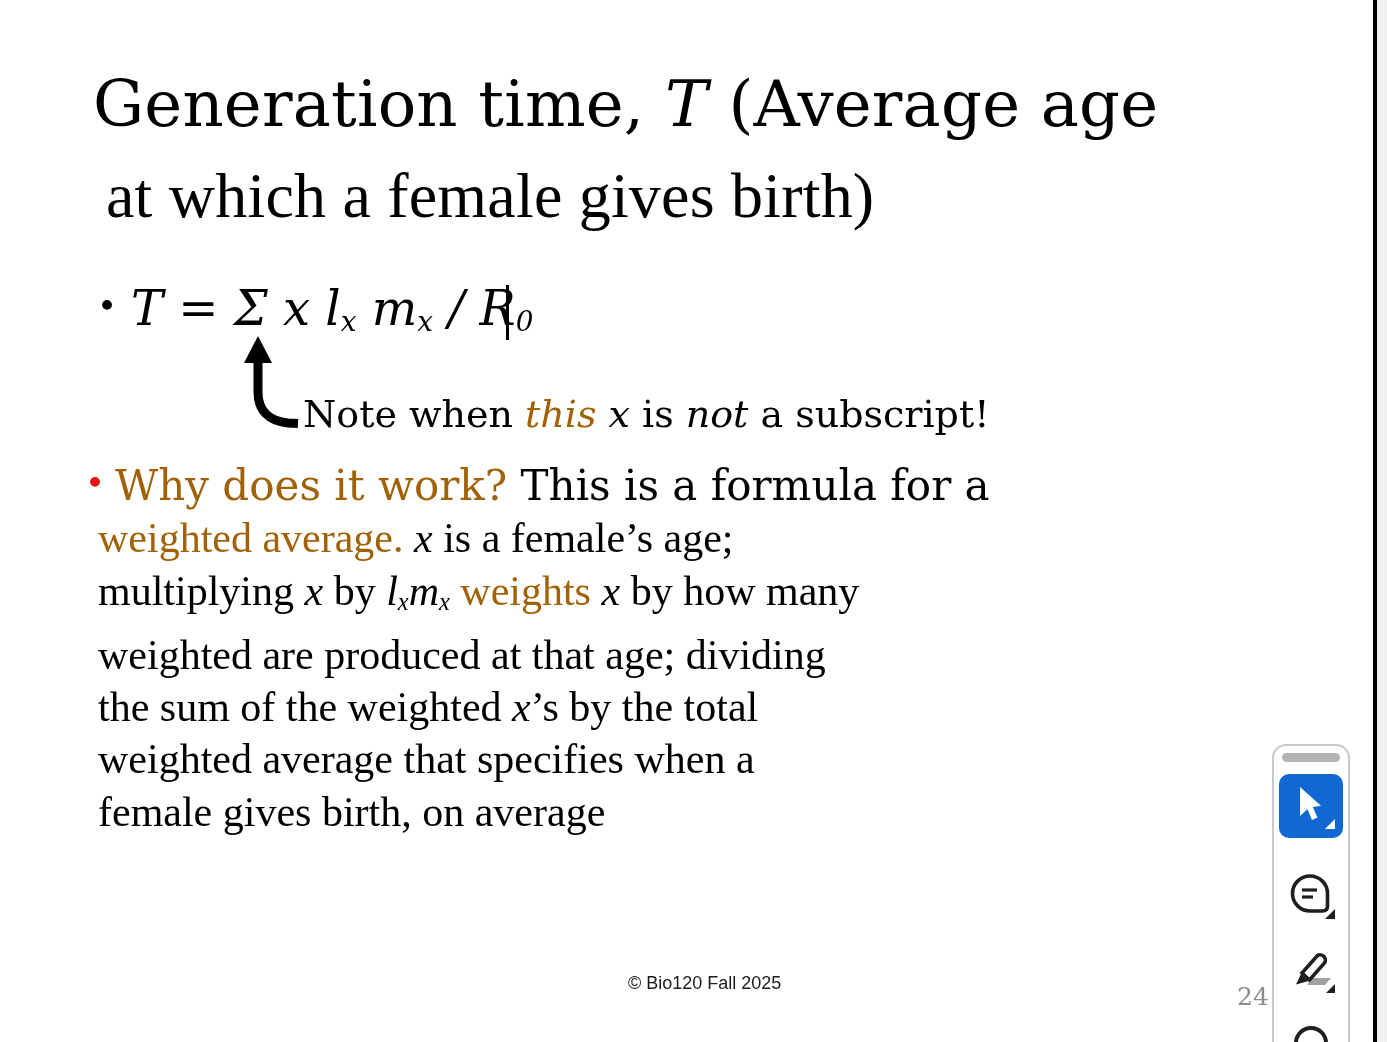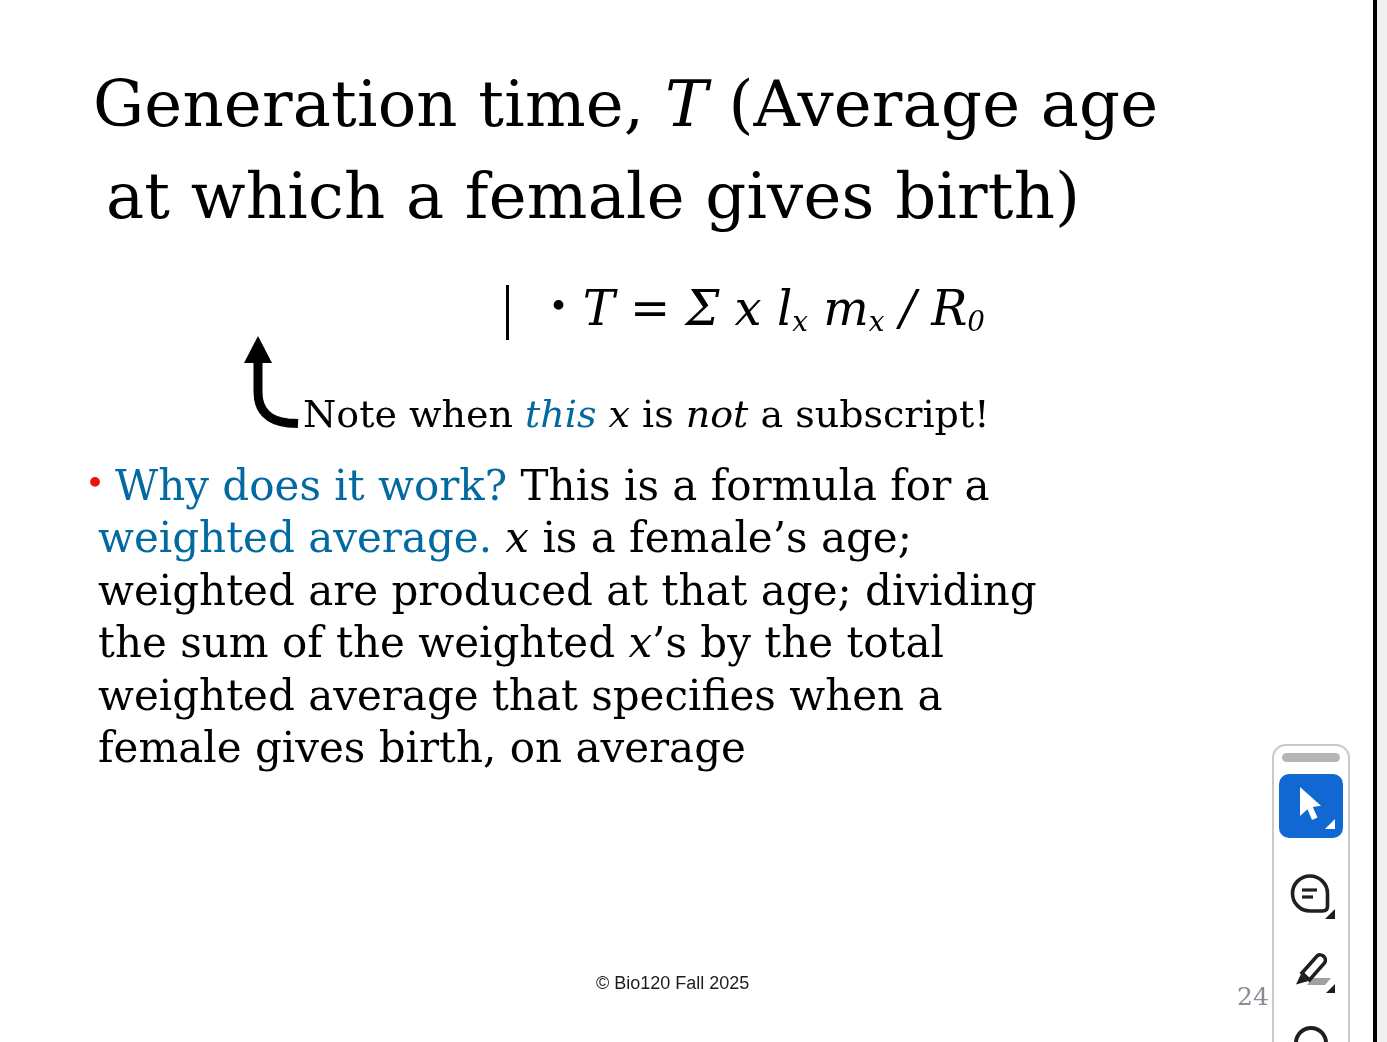--- a/index.html
+++ b/index.html
@@ -14,45 +14,45 @@
   
   .right-border{position:absolute;left:1373px;top:0;width:4px;height:1042px;background:#000;}
   .gutter{position:absolute;left:1377px;top:0;width:10px;height:1042px;background:#f0f0f0;}
 
   
   .title{
     position:absolute;left:93px;top:58px;width:1230px;
     font-size:64px;line-height:92px;letter-spacing:.2px;
   }
   .formula{
-    position:absolute;left:85px;top:271px;width:900px;
-    font-size:48px;line-height:70px;white-space:nowrap;text-align:right;
+    position:absolute;left:97px;top:271px;width:900px;
+    font-size:48px;line-height:70px;white-space:nowrap;
   }
   .caret{position:absolute;left:506px;top:285px;width:3px;height:55px;background:#000;}
   .arrow-wrap{position:absolute;left:238px;top:332px;width:75px;height:100px;}
   .note{
     position:absolute;left:303px;top:390px;width:800px;
     font-size:38px;line-height:48px;white-space:nowrap;
   }
   .paragraph{
     position:absolute;left:85px;top:457px;width:1180px;
     font-size:42px;line-height:52.4px;
   }
   .pline{white-space:nowrap;}
-  .pline:not(:first-child){padding-left:13px;}
+  .pline:not(:first-child){padding-left:13px;font-family:Liberation Serif, serif;}
 
   
   .seg-i{font-style:italic;}
-  .seg-red{color:#0369a1;}
+  .seg-red{color:#a16207;}
   .seg-sub{font-size:58%;vertical-align:-0.22em;}
   .seg-blt{font-size:34px;margin-right:10px;vertical-align:5px;color:#ee1111;}
   .seg-fblt{font-size:34px;margin-right:14px;vertical-align:7px;font-style:normal;color:#000;}
 
   .footer{
-    position:absolute;left:596px;top:973px;
+    position:absolute;left:628px;top:973px;
     font-family:"Liberation Sans", sans-serif;
     font-size:18px;color:#1c1c1c;text-align:right;
   }
   .page-num{
     position:absolute;left:1237px;top:982px;
     font-size:25px;color:#8b8b95;
   }
 
   
   .toolbar{
@@ -91,20 +91,21 @@
     <path d="M 20 26 L 20 60 C 20 78 30 89 50 91 L 60 91.5" fill="none" stroke="#000" stroke-width="9"></path>
     <path d="M 20 4 L 6 31 L 34 31 Z" fill="#000"></path>
   </svg>
 </div>
 
 <div class="note"><span>Note when </span><span class="seg-i seg-red">this</span><span> </span><span class="seg-i">x</span><span> is </span><span class="seg-i">not</span><span> a subscript!</span></div>
 
 <div class="paragraph">
     <div class="pline"><span class="seg-blt">•</span><span class="seg-red">Why does it work?</span><span> This is a formula for a</span></div>
     <div class="pline"><span class="seg-red">weighted average.</span><span> </span><span class="seg-i">x</span><span> is a female’s age;</span></div>
+    <div class="pline"><span>multiplying </span><span class="seg-i">x</span><span> by </span><span class="seg-i">l</span><span class="seg-i seg-sub">x</span><span class="seg-i">m</span><span class="seg-i seg-sub">x</span><span> </span><span class="seg-red">weights</span><span> </span><span class="seg-i">x</span><span> by how many</span></div>
     <div class="pline"><span>weighted are produced at that age; dividing</span></div>
     <div class="pline"><span>the sum of the weighted </span><span class="seg-i">x</span><span>’s by the total</span></div>
     <div class="pline"><span>weighted average that specifies when a</span></div>
     <div class="pline"><span>female gives birth, on average</span></div>
   </div>
 
 <div class="footer">© Bio120 Fall 2025</div>
 <div class="page-num">24</div>
 
 <div class="right-border"></div>

